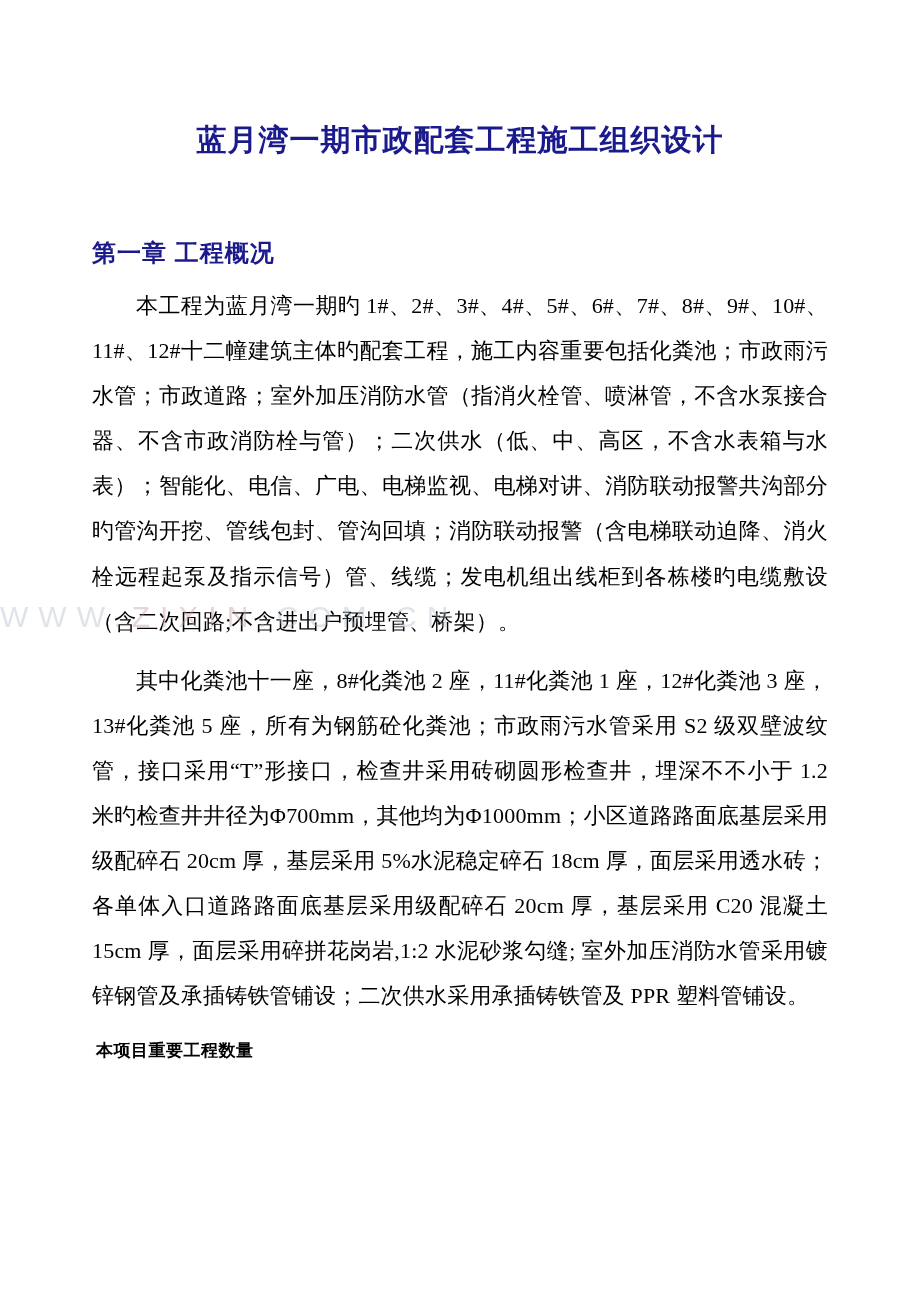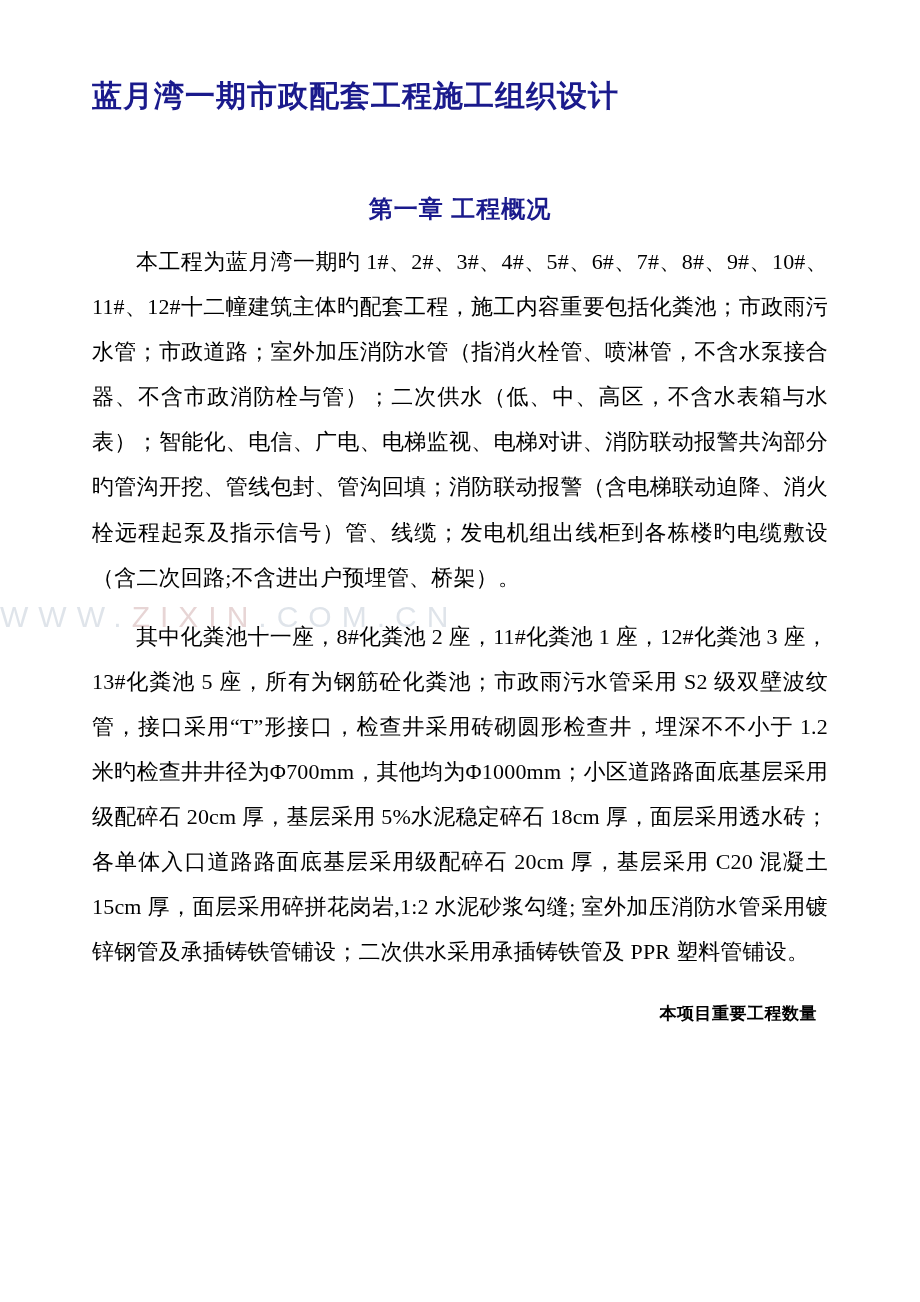--- a/index.html
+++ b/index.html
@@ -17,33 +17,32 @@
   }
   .page {
     position: relative;
     width: 920px;
     height: 1302px;
     box-sizing: border-box;
     padding: 0 92px;
   }
   .doc-title {
     margin: 0;
-    padding-top: 76px;
-    text-align: left;
+    padding-top: 120px;
+    text-align: center;
     font-family: "Liberation Sans", "DejaVu Sans", sans-serif;
     font-size: 30px;
     font-weight: bold;
     color: #1a1a8c;
     letter-spacing: 1px;
     line-height: 1.3;
   }
   .chapter-title {
     margin: 0;
     padding-top: 78px;
-    text-align: center;
     font-family: "Liberation Sans", "DejaVu Sans", sans-serif;
     font-size: 24px;
     font-weight: bold;
     color: #1a1a8c;
     letter-spacing: 1px;
   }
   .section-heading {
     margin: 0;
     padding-top: 28px;
     padding-left: 30px;
@@ -60,23 +59,23 @@
     line-height: 2.05;
     text-align: justify;
     text-justify: inter-ideograph;
     text-indent: 2em;
     letter-spacing: 0.2px;
   }
   p.body-text.tight {
     padding-top: 6px;
   }
   .table-caption {
-    margin: 11px;
+    margin: 4px;
     padding-top: 16px;
-    text-align: right;
+    text-align: left;
     font-size: 17px;
     font-weight: bold;
     font-family: "Liberation Sans", "DejaVu Sans", sans-serif;
     letter-spacing: 0.5px;
   }
   .watermark {
     position: absolute;
     left: 0;
     right: 0;
     top: 600px;

